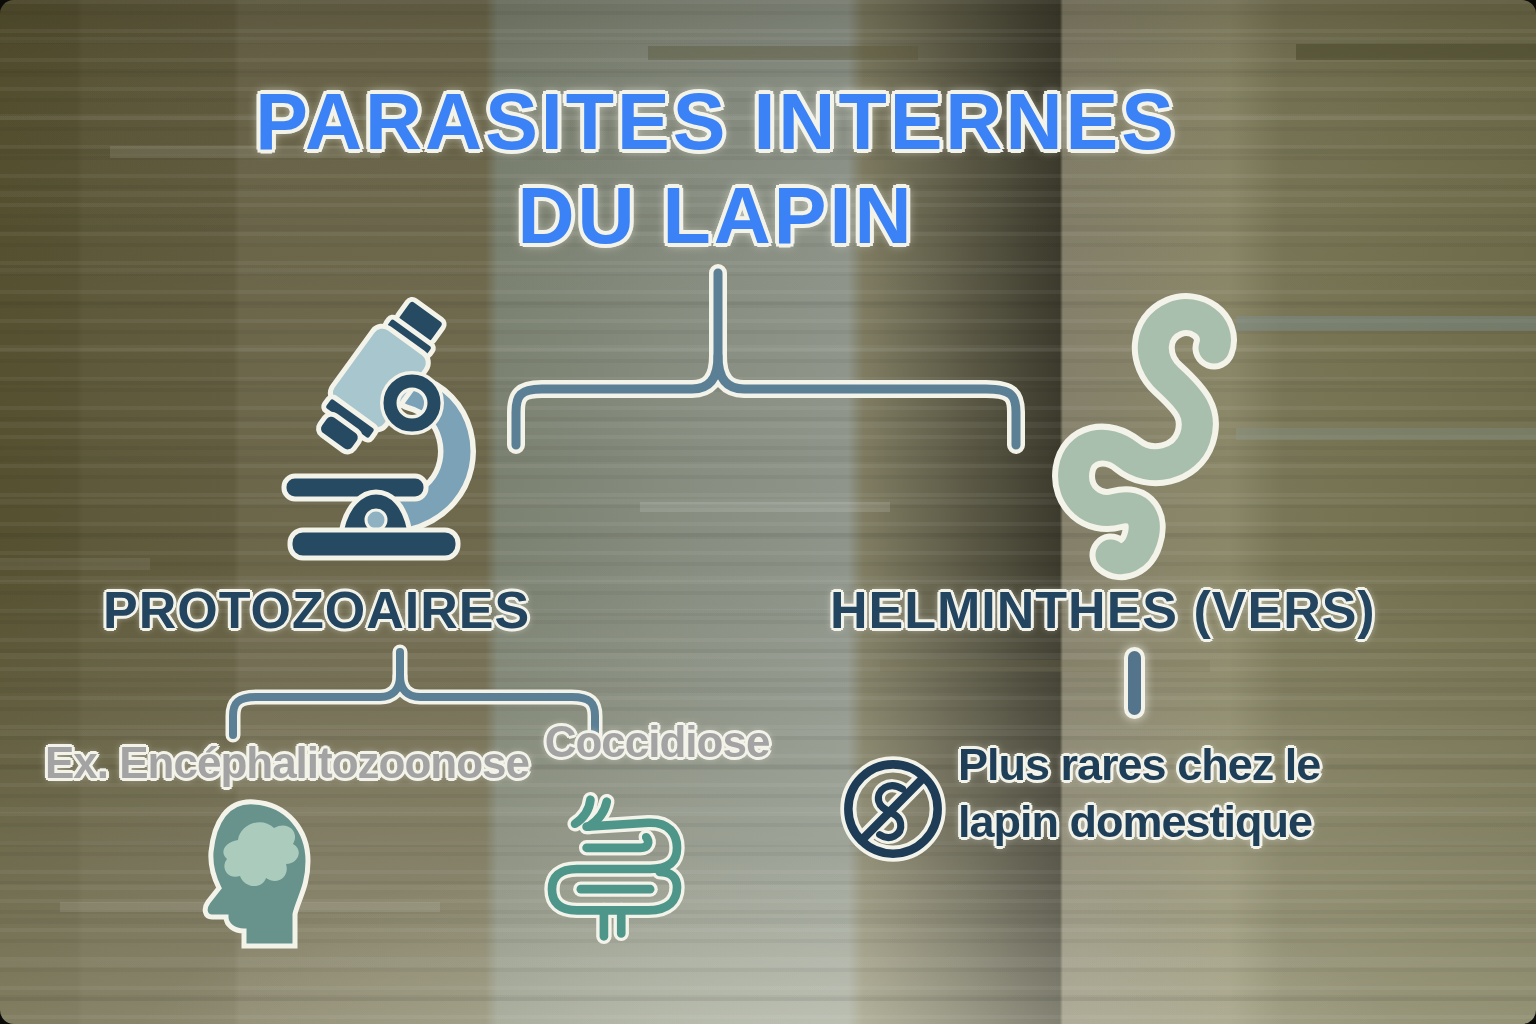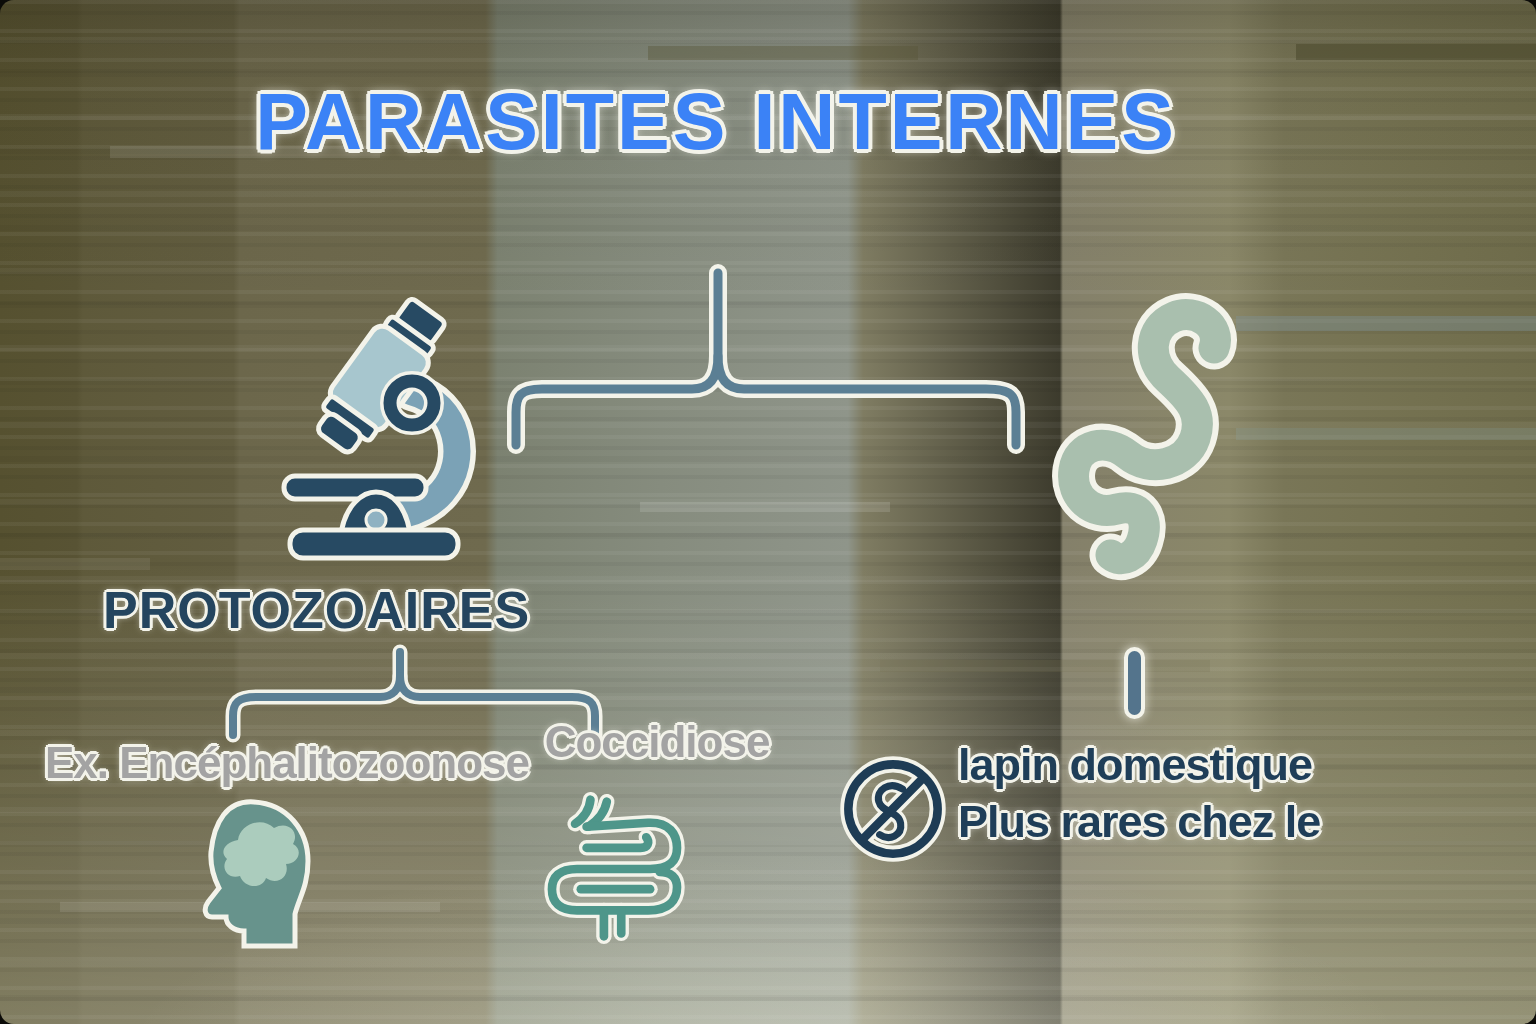--- a/index.html
+++ b/index.html
@@ -77,20 +77,21 @@
   <div class="streak" style="left:1296px;top:44px;width:240px;height:16px;background:rgba(70,68,40,.50)"></div>
   <div class="streak" style="left:110px;top:146px;width:270px;height:12px;background:rgba(255,255,255,.10)"></div>
   <div class="streak" style="left:1236px;top:316px;width:300px;height:15px;background:rgba(126,148,156,.38)"></div>
   <div class="streak" style="left:1236px;top:428px;width:300px;height:12px;background:rgba(140,158,152,.32)"></div>
   <div class="streak" style="left:0;top:558px;width:150px;height:12px;background:rgba(255,255,255,.08)"></div>
   <div class="streak" style="left:640px;top:502px;width:250px;height:10px;background:rgba(255,255,255,.13)"></div>
   <div class="streak" style="left:880px;top:660px;width:330px;height:12px;background:rgba(120,114,80,.22)"></div>
   <div class="streak" style="left:60px;top:902px;width:380px;height:10px;background:rgba(255,255,255,.10)"></div>
 
   <div class="title-line" style="top:76px">PARASITES INTERNES</div>
+  <div class="title-line" style="top:170px">DU LAPIN</div>
 
   <svg style="left:506px;top:268px" width="520" height="186" viewBox="0 0 520 186">
     <path class="wo" stroke-width="18" d="M212,5 L212,88 C212,112 202,121 186,121 L36,121 C14,121 10,128 10,144 L10,177"></path>
     <path class="wo" stroke-width="18" d="M212,88 C212,112 222,121 238,121 L480,121 C506,121 510,128 510,144 L510,177"></path>
     <path class="wm" stroke-width="9" d="M212,5 L212,88 C212,112 202,121 186,121 L36,121 C14,121 10,128 10,144 L10,177"></path>
     <path class="wm" stroke-width="9" d="M212,88 C212,112 222,121 238,121 L480,121 C506,121 510,128 510,144 L510,177"></path>
   </svg>
 
   <svg style="left:272px;top:290px" width="200" height="270" viewBox="0 0 200 270">
 
@@ -115,20 +116,21 @@
     <circle cx="140" cy="113" r="22" fill="none" stroke="#f3f3ea" stroke-width="20"></circle>
     <circle cx="140" cy="113" r="22" fill="none" stroke="#274a63" stroke-width="13"></circle>
   </svg>
 
   <svg style="left:1048px;top:296px" width="195" height="285" viewBox="0 0 195 285">
     <path class="wo" stroke-width="43" d="M166,52 C174,30 148,12 126,21 C100,32 99,64 120,83 C143,104 155,118 147,142 C138,169 102,177 80,159 C59,142 30,147 26,174 C22,201 45,220 69,213 C91,207 101,223 94,244 C89,260 74,268 63,259"></path>
     <path d="M166,52 C174,30 148,12 126,21 C100,32 99,64 120,83 C143,104 155,118 147,142 C138,169 102,177 80,159 C59,142 30,147 26,174 C22,201 45,220 69,213 C91,207 101,223 94,244 C89,260 74,268 63,259" fill="none" stroke="#a9bfae" stroke-width="31" stroke-linecap="round"></path>
   </svg>
 
   <div class="branch-label outlined" style="left:103px;top:580px">PROTOZOAIRES</div>
+  <div class="branch-label outlined" style="left:830px;top:580px">HELMINTHES (VERS)</div>
 
   <svg style="left:226px;top:648px" width="376" height="92" viewBox="0 0 376 92">
     <path class="wo" stroke-width="15" d="M174,4 L174,28 C174,42 166,49 154,49 L30,49 C12,49 7,55 7,68 L7,87"></path>
     <path class="wo" stroke-width="15" d="M174,28 C174,42 182,49 194,49 L346,49 C364,49 369,55 369,68 L369,87"></path>
     <path class="wm" stroke-width="8" d="M174,4 L174,28 C174,42 166,49 154,49 L30,49 C12,49 7,55 7,68 L7,87"></path>
     <path class="wm" stroke-width="8" d="M174,28 C174,42 182,49 194,49 L346,49 C364,49 369,55 369,68 L369,87"></path>
   </svg>
 
   <div class="connector"></div>
 
@@ -168,17 +170,17 @@
       <path d="M70,39 C56,30 42,40 45,52 C48,64 66,62 68,75 C70,88 56,94 46,87" stroke-width="14"></path>
     </g>
     <g fill="none" stroke="#1e3c55" stroke-linecap="round">
       <circle cx="60" cy="60" r="47" stroke-width="9"></circle>
       <path d="M92,27 L27,93" stroke-width="9"></path>
       <path d="M70,39 C56,30 42,40 45,52 C48,64 66,62 68,75 C70,88 56,94 46,87" stroke-width="7.5"></path>
     </g>
   </svg>
 
   <div class="note-text outlined">
+    <div>Plus rares chez le</div>
     <div>lapin domestique</div>
-    <div>Plus rares chez le</div>
   </div>
 
 </div>
 
 </body></html>

